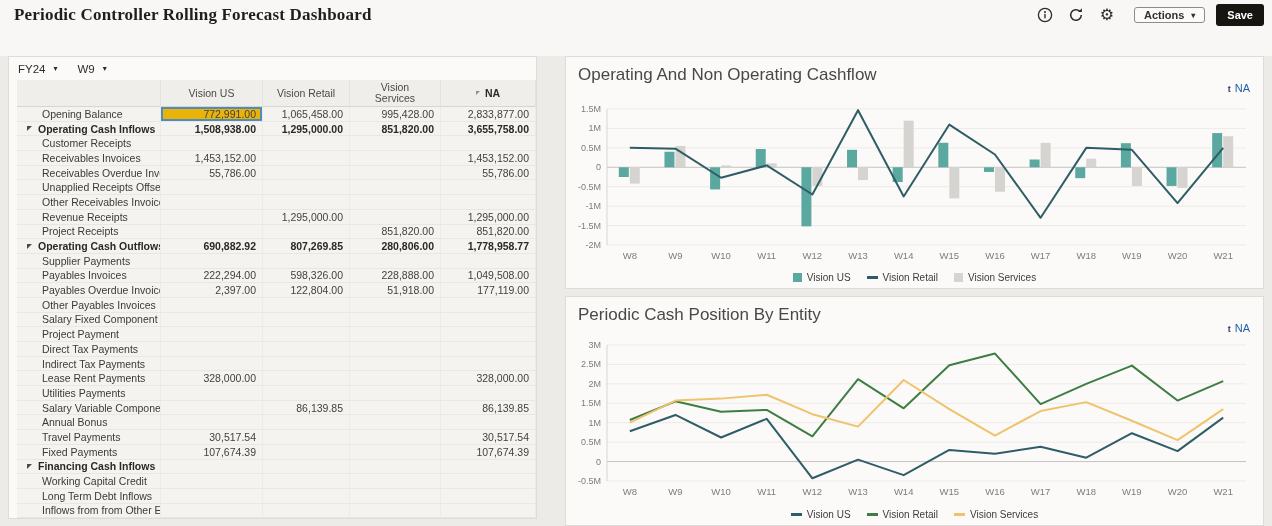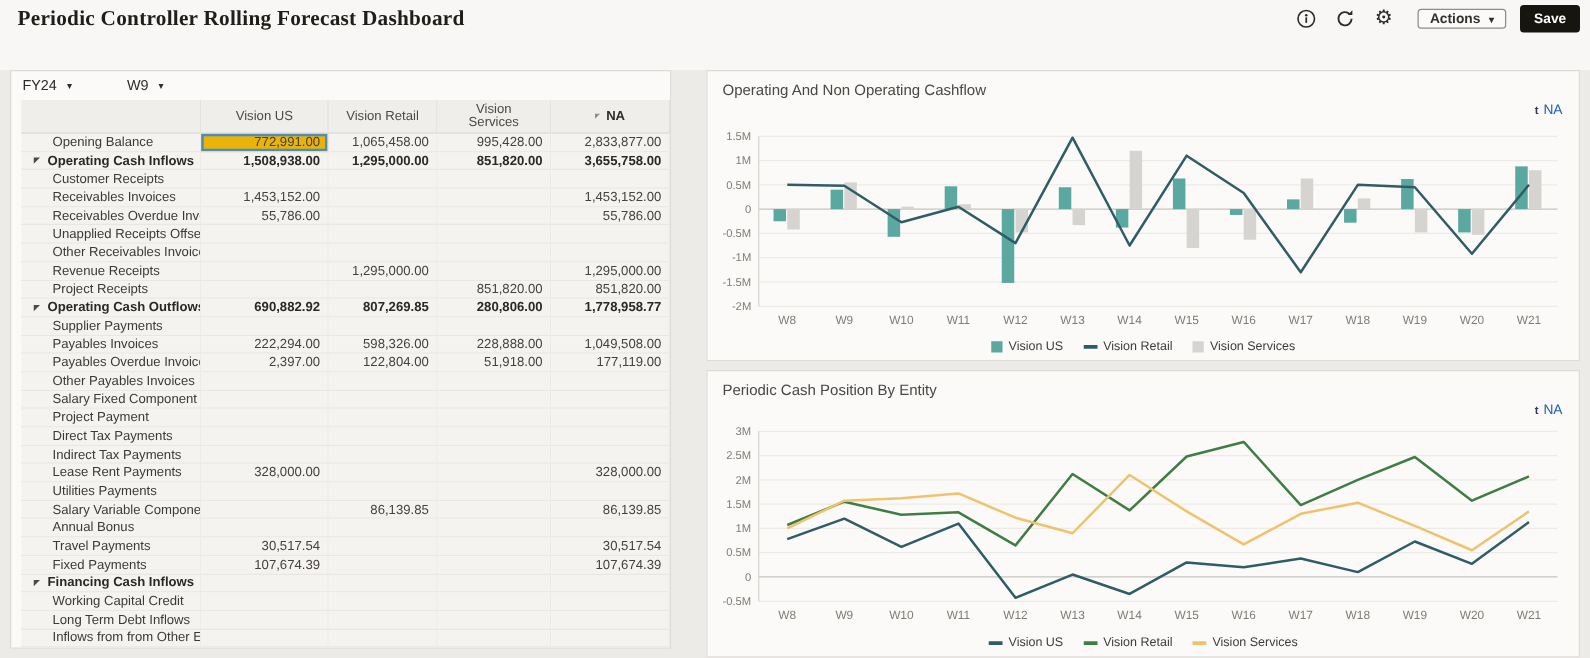--- a/index.html
+++ b/index.html
@@ -32,21 +32,21 @@
   
   .pov{position:absolute;left:10px;top:28px;display:flex;background:#f1efec;margin-top:31px;}
   .pov-cell{padding:3px 12px 4px 8px;border-right:1px solid #dcd9d5;cursor:pointer;}
   .pov-label{font-size:8.5px;color:#7d7974;}
   .pov-value{font-size:15px;font-weight:bold;color:#21639f;margin-top:1px;}
   
   .left-panel{
     position:absolute;left:8px;top:56px;width:529px;height:463px;box-sizing:border-box;
     background:#fbfaf8;border:1px solid #dfdcd8;
   }
-  .grid-toolbar{height:23px;display:flex;align-items:center;padding-left:9px;gap:44px;}
+  .grid-toolbar{height:23px;display:flex;align-items:center;padding-left:9px;gap:20px;}
   .selector{display:flex;align-items:center;gap:8px;font-size:11.5px;color:#2e2c29;cursor:pointer;}
   .selector .caret{font-size:8px;color:#2e2c29;}
   .grid{margin-left:8px;width:519px;font-size:10.5px;}
   .g-row{display:grid;grid-template-columns:144px 102px 87px 91px 95px;}
   .g-head .g-cell{
     background:#f0eeeb;border-bottom:1px solid #d8d5d1;border-right:1px solid #e5e2de;
     height:26px;display:flex;align-items:center;justify-content:center;text-align:center;
     color:#4d4a46;line-height:11px;
   }
   .g-head .g-cell.na-head{font-weight:bold;color:#2e2c29;gap:5px;}
@@ -57,21 +57,21 @@
   .g-cell.lbl{color:#3c3936;}
   .g-cell.num{justify-content:flex-end;padding-right:6px;color:#444140;}
   .g-row.bold .g-cell{font-weight:bold;color:#2b2927;}
   .g-cell.sel{background:#eab308;box-shadow:inset 0 0 0 2px #4e8cbe;}
   .tri{width:0;height:0;border-top:5px solid #4c4946;border-right:5px solid transparent;margin-right:6px;flex:0 0 auto;}
   .tri.small{border-top:4px solid #918d88;border-right:4px solid transparent;margin:0;}
   
   .chart-panel{position:absolute;box-sizing:border-box;background:#fbfaf8;border:1px solid #dfdcd8;}
   #chart-panel-1{left:565px;top:56px;width:699px;height:233px;}
   #chart-panel-2{left:565px;top:296px;width:699px;height:230px;}
-  .chart-title{position:absolute;left:12px;top:8px;font-size:12px;color:#4a4744;}
+  .chart-title{position:absolute;left:12px;top:8px;font-size:17px;color:#4a4744;}
   .chart-pov{position:absolute;right:13px;top:25px;display:flex;align-items:baseline;gap:4px;cursor:pointer;}
   .chart-pov .t{font-size:9px;font-weight:bold;color:#2c3a63;}
   .chart-pov .na{font-size:11px;color:#1f5fa8;}
   .chart-svg{position:absolute;left:1px;}
   #chart-panel-1 .chart-svg{top:46px;}
   #chart-panel-2 .chart-svg{top:42px;}
   .legend{position:absolute;left:0;bottom:5px;width:100%;display:flex;justify-content:center;align-items:center;gap:16px;}
   .legend-item{display:flex;align-items:center;gap:5px;font-size:10px;color:#3f3c39;}
   .mk-sq{width:9px;height:9px;display:inline-block;}
   .mk-ln{width:11px;height:2.5px;display:inline-block;}

